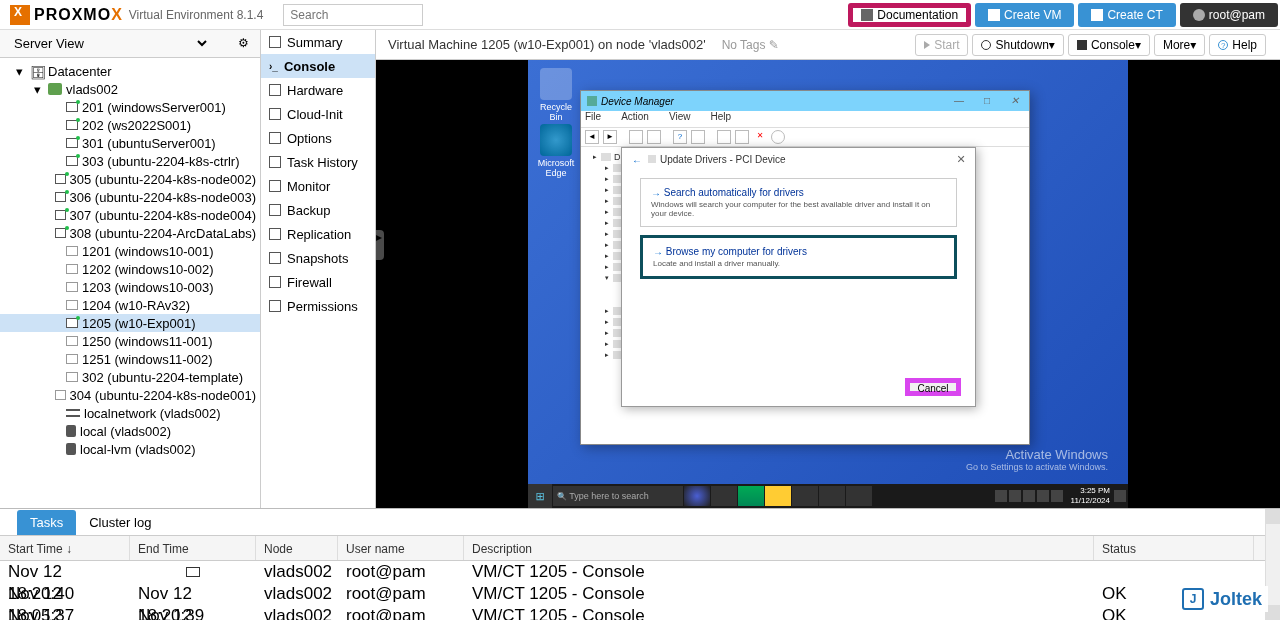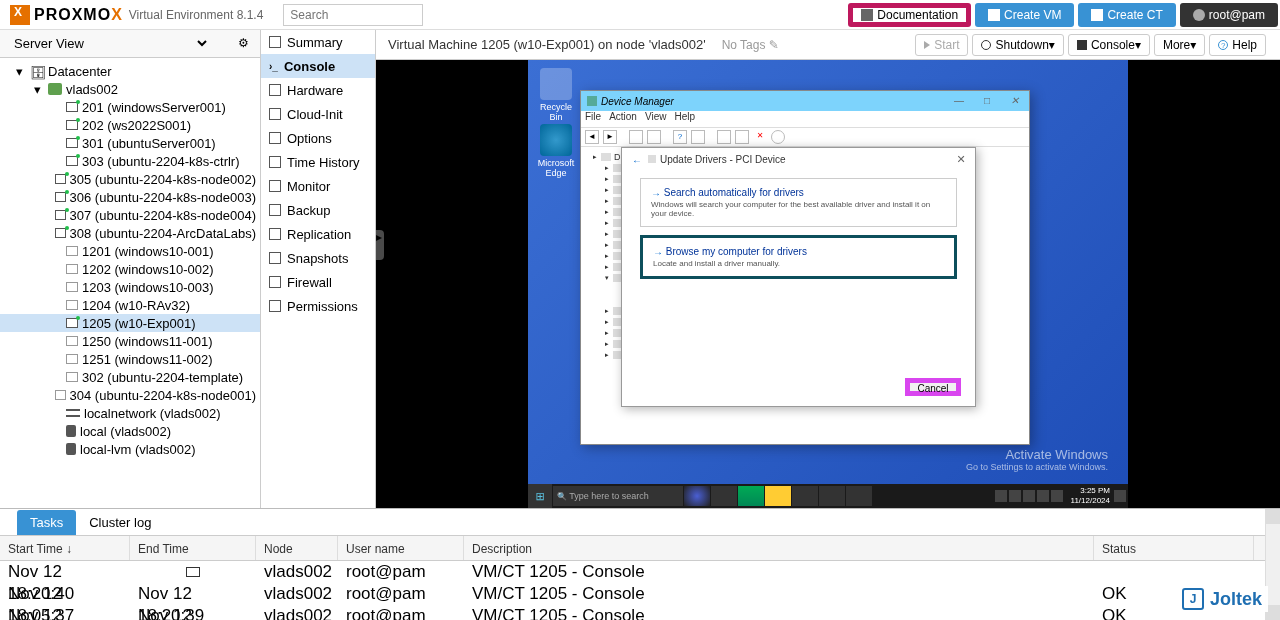--- a/index.html
+++ b/index.html
@@ -62,21 +62,21 @@
 .desktop-icon { position: absolute; left: 8px; width: 40px; text-align: center; color: #fff; font-size: 9px; }
 .desktop-icon .di-box { width: 32px; height: 32px; background: rgba(255,255,255,0.25); margin: 0 auto 2px; border-radius: 4px; }
 .recycle { top: 8px; }
 .edge { top: 64px; }
 
 
 .devmgr { position: absolute; left: 52px; top: 30px; width: 450px; height: 355px; background: #fff; border: 1px solid #888; box-shadow: 3px 3px 12px rgba(0,0,0,0.3); }
 .devmgr-title { height: 20px; background: #7dd3fc; display: flex; align-items: center; font-size: 10px; padding-left: 6px; font-style: italic; }
 .devmgr-title-spacer { flex: 1; }
 .devmgr-titlebtn { width: 28px; height: 20px; text-align: center; line-height: 20px; font-size: 10px; color: #666; }
-.devmgr-menu { height: 16px; font-size: 10px; padding-left: 4px; color: #333; display: flex; gap: 8px; }
+.devmgr-menu { height: 16px; font-size: 10px; padding-left: 4px; color: #333; display: flex; gap: 20px; }
 .devmgr-toolbar { height: 20px; border-top: 1px solid #ddd; border-bottom: 1px solid #ddd; display: flex; align-items: center; padding-left: 4px; gap: 4px; }
 .tb-btn { width: 14px; height: 14px; border: 1px solid #bbb; font-size: 8px; text-align: center; line-height: 12px; }
 .devmgr-body { padding: 4px 8px; font-size: 9px; color: #333; position: relative; height: 298px; }
 .dev-tree-line { height: 11px; display: flex; align-items: center; }
 .dev-indent { display: inline-block; }
 .dev-icon { width: 10px; height: 8px; background: #ddd; margin-right: 3px; }
 
 
 .update-dlg { position: absolute; left: 40px; top: 0; width: 355px; height: 260px; background: #fff; border: 1px solid #999; box-shadow: 2px 2px 10px rgba(0,0,0,0.3); z-index: 5; }
 .update-dlg-title { height: 22px; display: flex; align-items: center; padding-left: 10px; font-size: 10px; }
@@ -322,21 +322,21 @@
       <div class="vm-menu-item">
         <span class="vm-menu-icon"></span>
         <span>Cloud-Init</span>
       </div>
       <div class="vm-menu-item">
         <span class="vm-menu-icon"></span>
         <span>Options</span>
       </div>
       <div class="vm-menu-item">
         <span class="vm-menu-icon"></span>
-        <span>Time History</span>
+        <span>Task History</span>
       </div>
       <div class="vm-menu-item">
         <span class="vm-menu-icon"></span>
         <span>Monitor</span>
       </div>
       <div class="vm-menu-item">
         <span class="vm-menu-icon"></span>
         <span>Backup</span>
       </div>
       <div class="vm-menu-item">

